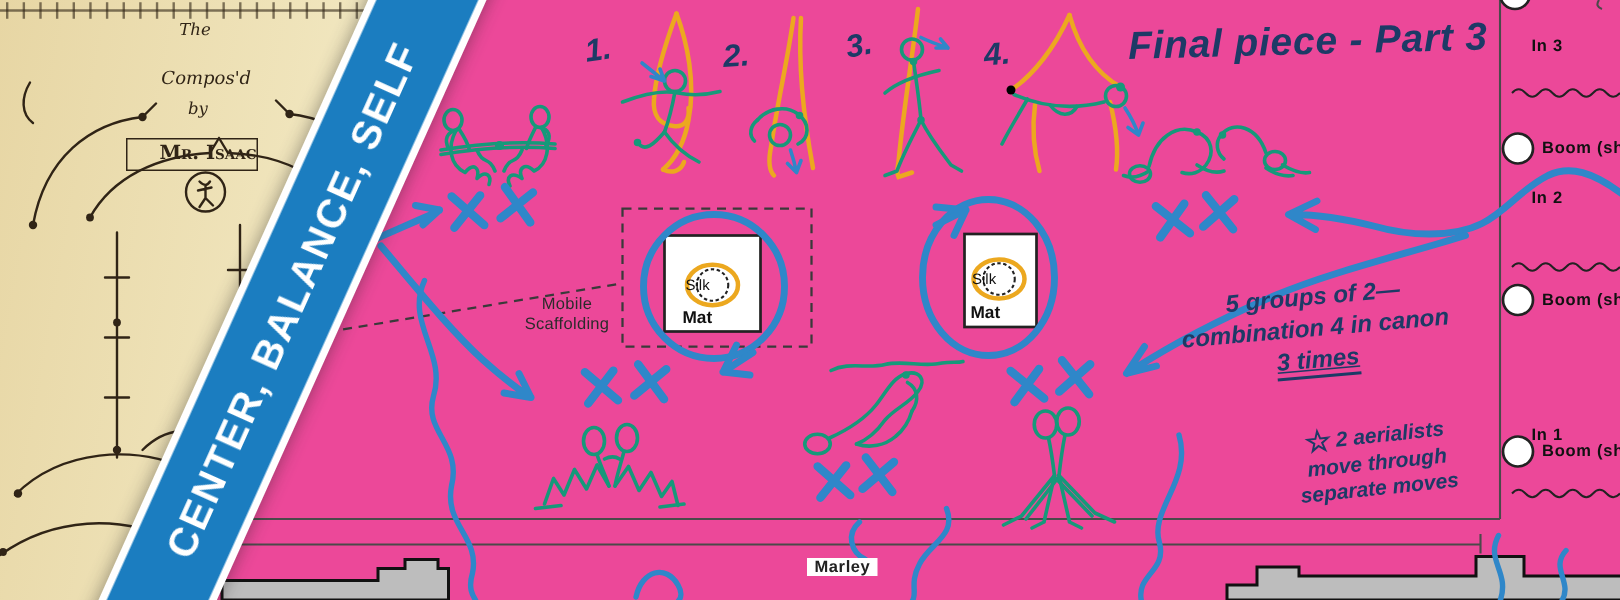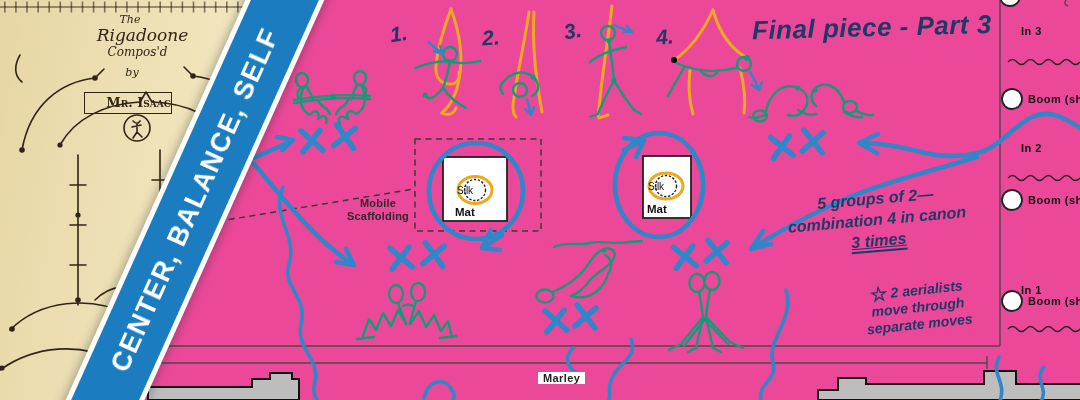--- a/index.html
+++ b/index.html
@@ -30,21 +30,21 @@
   .scallop{stroke:#222;stroke-width:1.4;fill:#fff;stroke-dasharray:2.3 1.7}
   .slab{fill:var(--slab-gray);stroke:#111;stroke-width:2}
   .wave{stroke:#222;stroke-width:1.3;fill:none}
   .not{stroke:var(--sheet-ink);stroke-width:1.6;fill:none;stroke-linecap:round}
   .notf{fill:var(--sheet-ink)}
   
   .lbl{position:absolute;z-index:2;color:#222;}
   .hand{color:var(--ink-navy);font-style:italic;font-weight:600;}
   .title-hand{font-size:26px;letter-spacing:.5px;transform:rotate(-1.5deg);}
   .pose-num{font-size:21px;font-weight:bold;}
-  .small-cap-lbl{font-size:11px;font-weight:700;letter-spacing:.2px;text-align:center;line-height:12.5px;color:#2b2b2b;}
+  .small-cap-lbl{font-size:11px;font-weight:400;letter-spacing:.2px;text-align:center;line-height:12.5px;color:#2b2b2b;}
   .mat-lbl{font-size:11.5px;font-weight:bold;width:40px;text-align:left;color:#111;}
   .silk-lbl{font-size:10px;width:36px;color:#111;font-weight:400;}
   .marley-lbl{font-size:11px;font-weight:600;background:#fff;padding:0 5px;letter-spacing:.4px;color:#222;}
   .note-groups{width:218px;text-align:center;font-size:16px;line-height:21px;transform:rotate(-5deg);}
   .note-aer{width:160px;text-align:center;font-size:14px;line-height:17px;transform:rotate(-6deg);}
   .u-dbl{text-decoration:underline;border-bottom:2px solid currentColor;padding-bottom:1px;}
   .star{font-style:normal;font-size:20px;vertical-align:-2px;margin-right:3px;}
   .panel-lbl{font-size:11px;font-weight:600;letter-spacing:.5px;color:#111;white-space:nowrap;}
   
   .banner{position:absolute;left:-85px;top:164px;width:560px;height:62px;z-index:3;
@@ -95,21 +95,20 @@
           <circle cx="128" cy="314" r="2.6"></circle>
         <circle cx="2" cy="368" r="2.6"></circle>
           <circle cx="118" cy="360" r="2.6"></circle>
       </g>
       <circle cx="137" cy="128" r="13" class="not"></circle>
       <g class="not" stroke-width="1.3">
         <path d="M133,121 c3,3 5,3 7,0 M137,124 v8 M137,132 l-4,6 M137,132 l5,5 M132,127 l9,-2"></path>
       </g>
     </svg>
     <div class="stext" style="left:100px;top:13px;width:60px;font-size:11px">The</div>
-    <div class="stext" style="left:85px;top:25px;width:115px;font-size:17px">Rigadoone</div>
     <div class="stext" style="left:95px;top:45px;width:85px;font-size:12px">Compos'd</div>
     <div class="stext" style="left:112px;top:66px;width:40px;font-size:11px">by</div>
     <div class="composer-box">Mr. Isaac</div>
   </div>
 
   <svg class="sketch-svg" width="1080" height="400" viewBox="0 0 1080 400">
     <defs>
       <pattern id="hatch" width="6" height="6" patternUnits="userSpaceOnUse" patternTransform="rotate(45)">
         <rect width="6" height="6" fill="#fff"></rect>
           <line x1="0" y1="0" x2="0" y2="6" stroke="#111" stroke-width="1.6"></line>
@@ -328,21 +327,21 @@
   </div>
 
   <div class="lbl hand note-aer" style="left:838px;top:282px;">
     <div><span class="star">☆</span><span>2 aerialists</span></div>
     <div>move through</div>
     <div>separate moves</div>
   </div>
 
   <div class="lbl panel-lbl" style="left:1021px;top:25px;">In 3</div>
   <div class="lbl panel-lbl" style="left:1028px;top:93px;">Boom (sh</div>
-  <div class="lbl panel-lbl" style="left:1021px;top:142px;">In 2</div>
+  <div class="lbl panel-lbl" style="left:1021px;top:126px;">In 2</div>
   <div class="lbl panel-lbl" style="left:1028px;top:194px;">Boom (sh</div>
   <div class="lbl panel-lbl" style="left:1021px;top:244px;margin-top:40px;">In 1</div>
   <div class="lbl panel-lbl" style="left:1028px;top:295px;">Boom (sh</div>
 
   <div class="banner">
     <span>CENTER, BALANCE, SELF</span>
   </div>
 
 </div>
 

